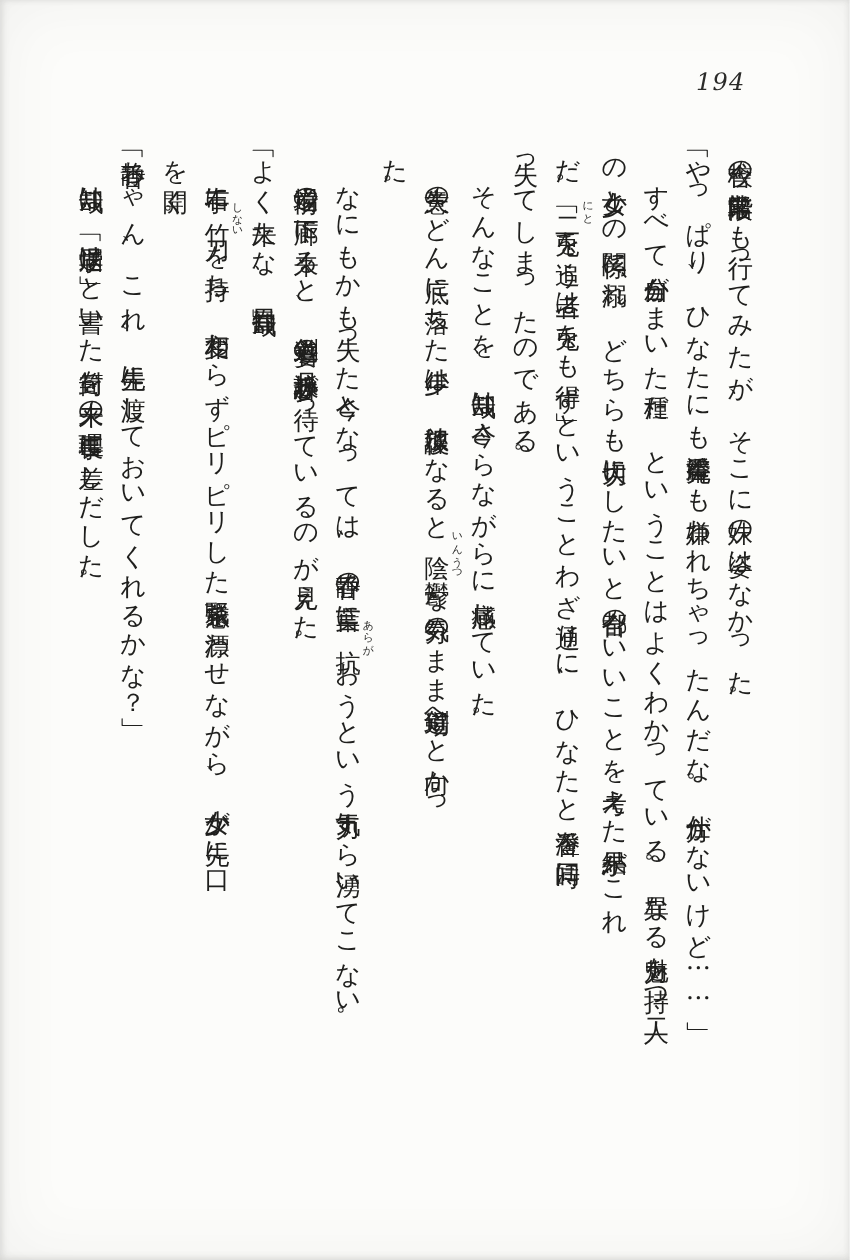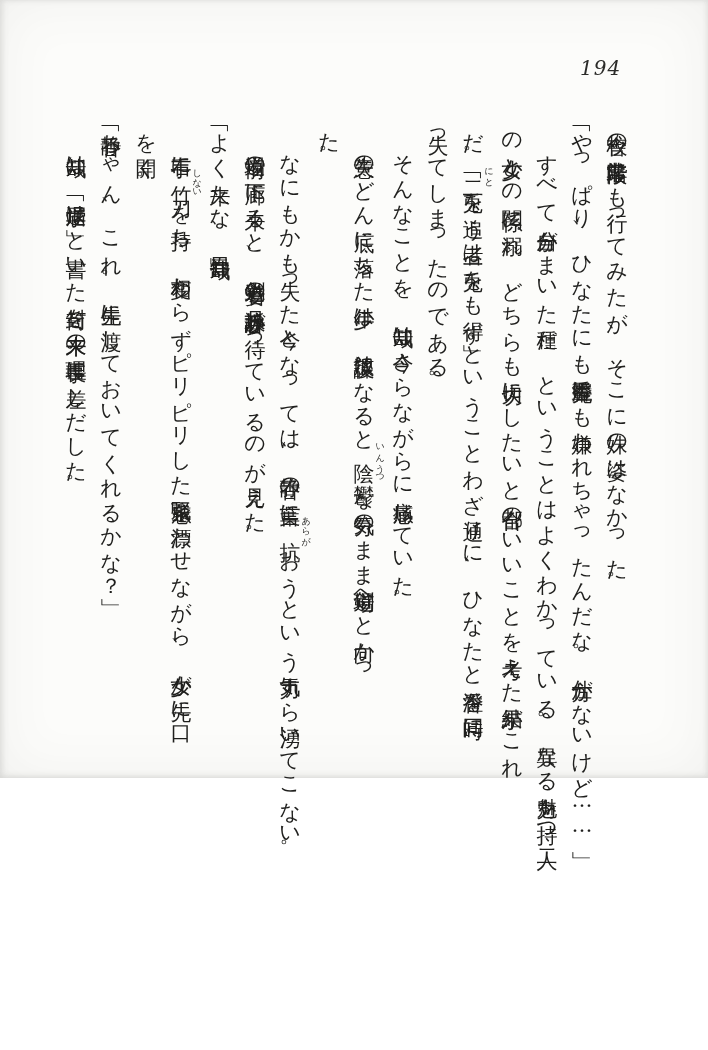--- a/index.html
+++ b/index.html
@@ -5,21 +5,21 @@
   html, body {
     margin: 0;
     padding: 0;
     width: 708px;
     height: 1050px;
     overflow: hidden;
   }
   .page {
     position: relative;
     width: 708px;
-    height: 778px;
+    height: 1050px;
     background: #fcfcfa;
   }
   
   .page::after {
     content: "";
     position: absolute;
     inset: 0;
     pointer-events: none;
     box-shadow:
       inset 0 0 55px rgba(90, 90, 85, 0.07),

